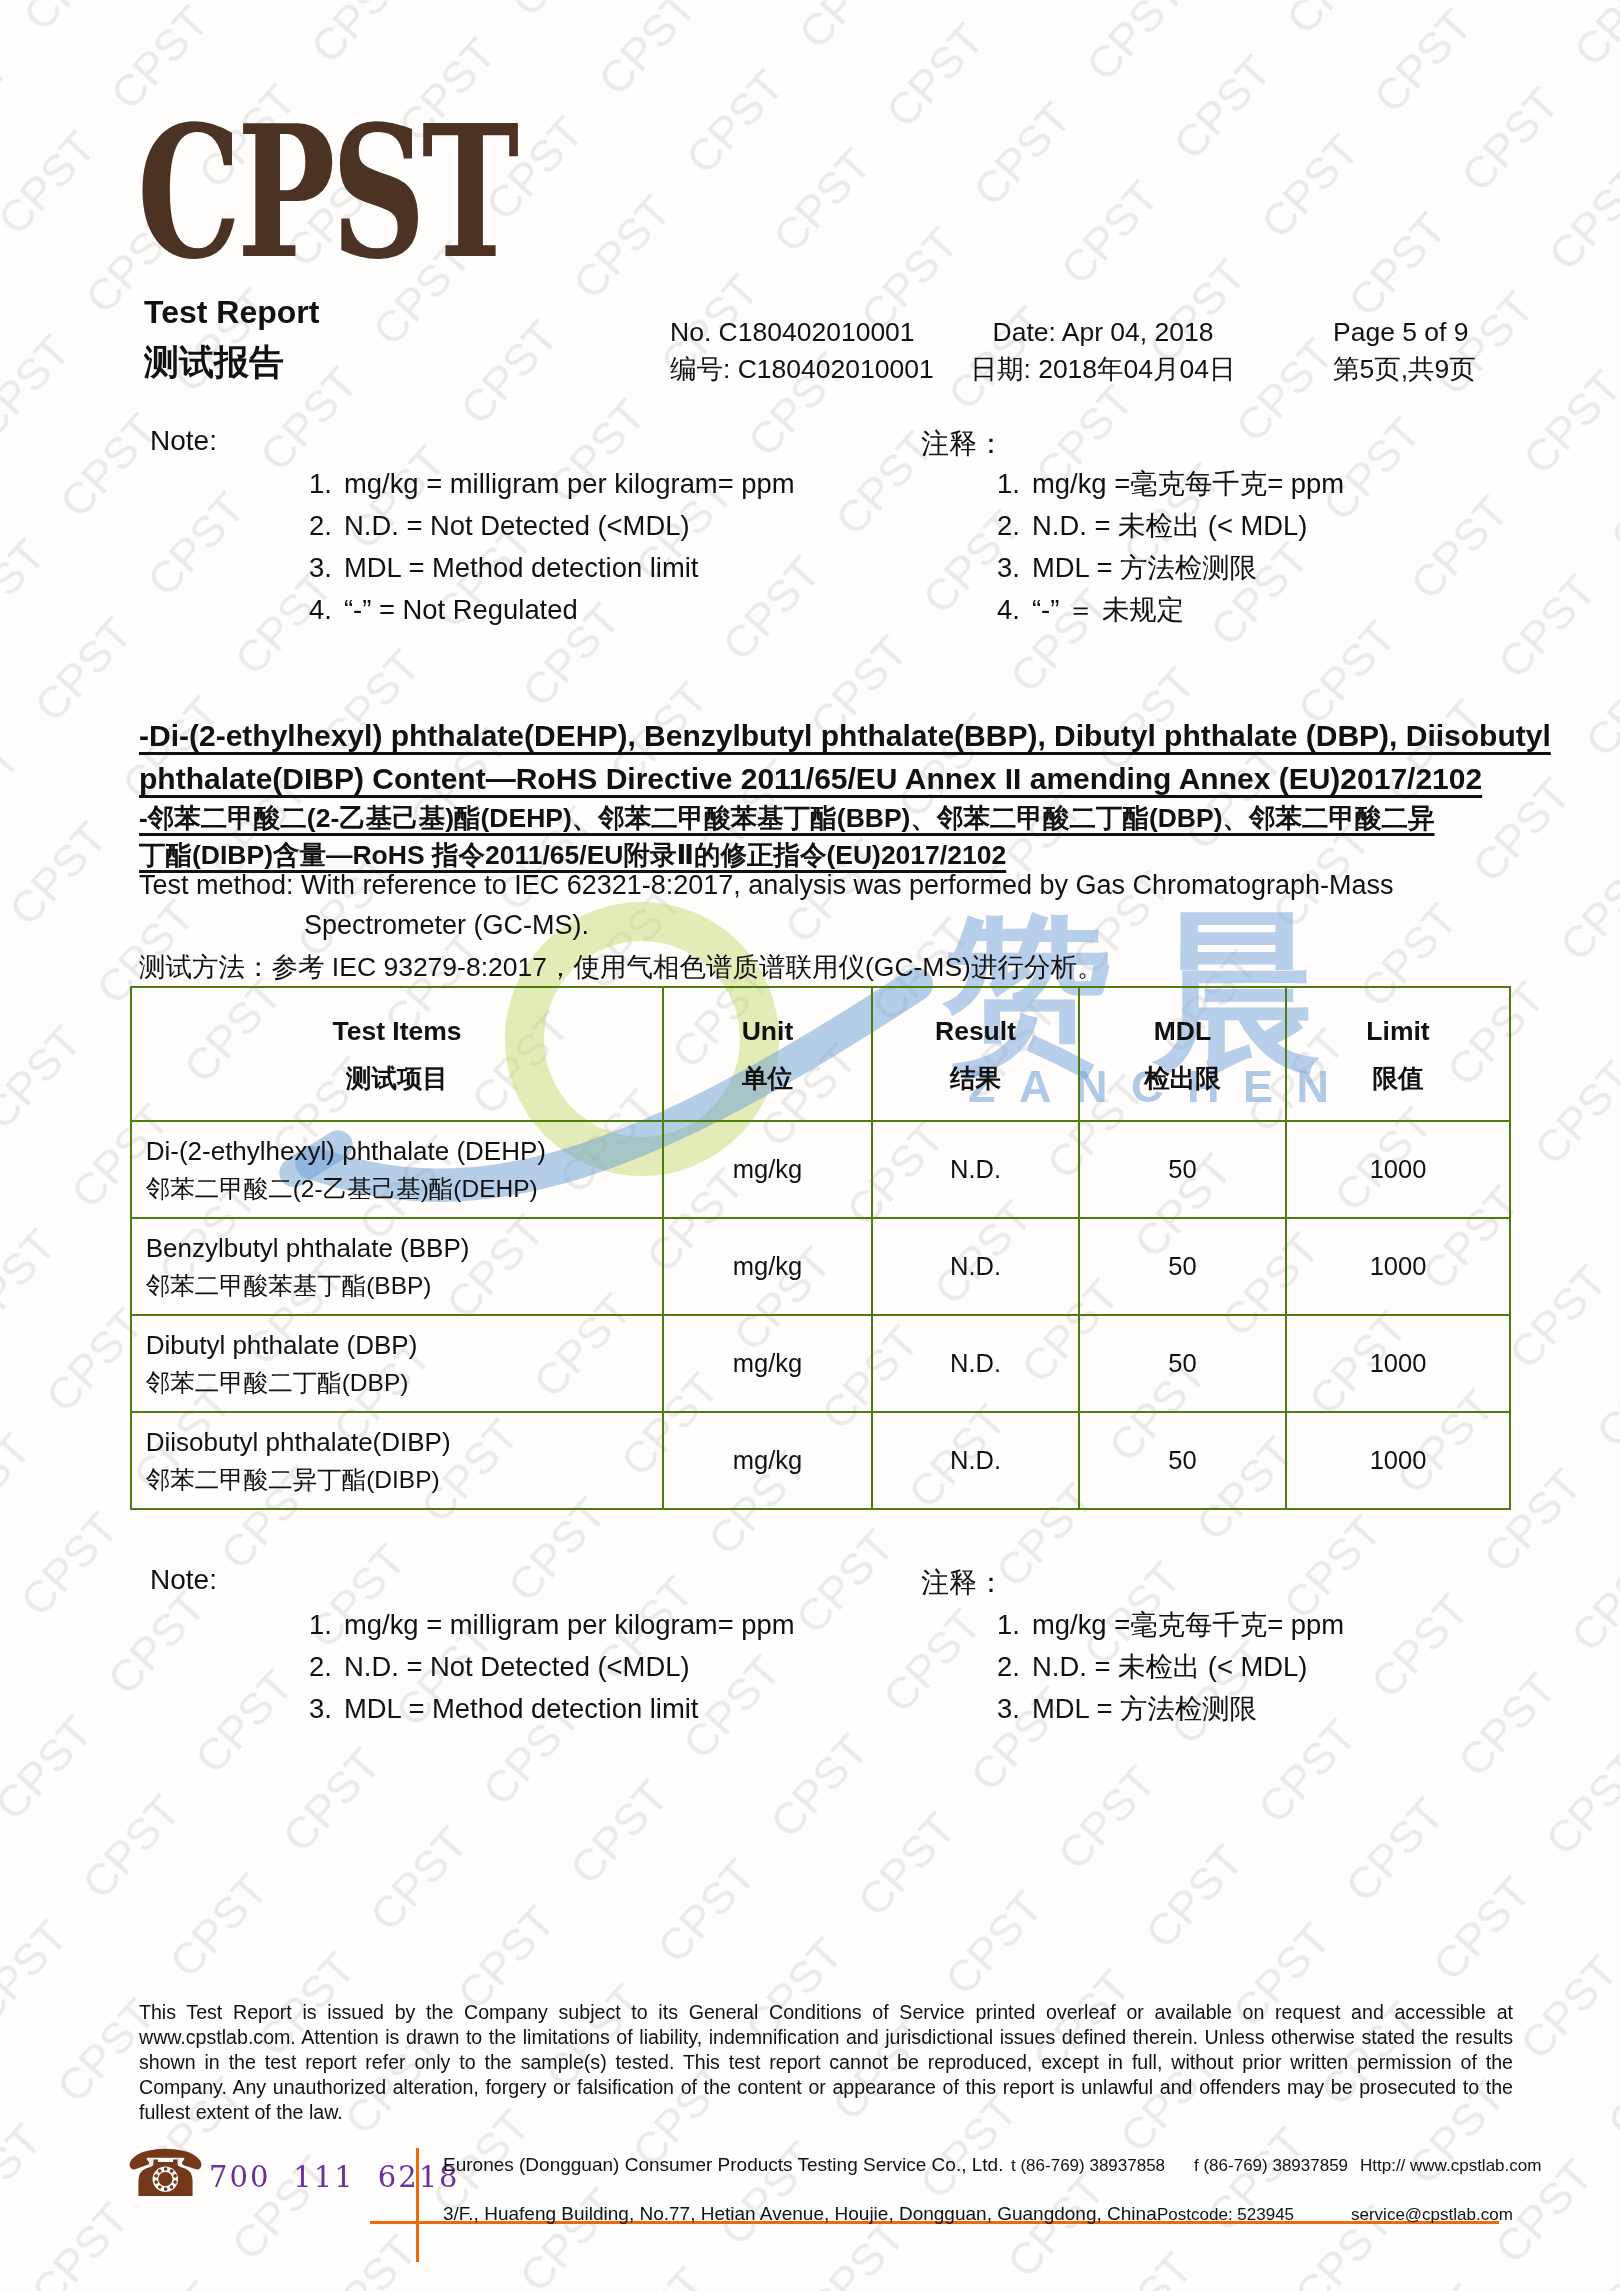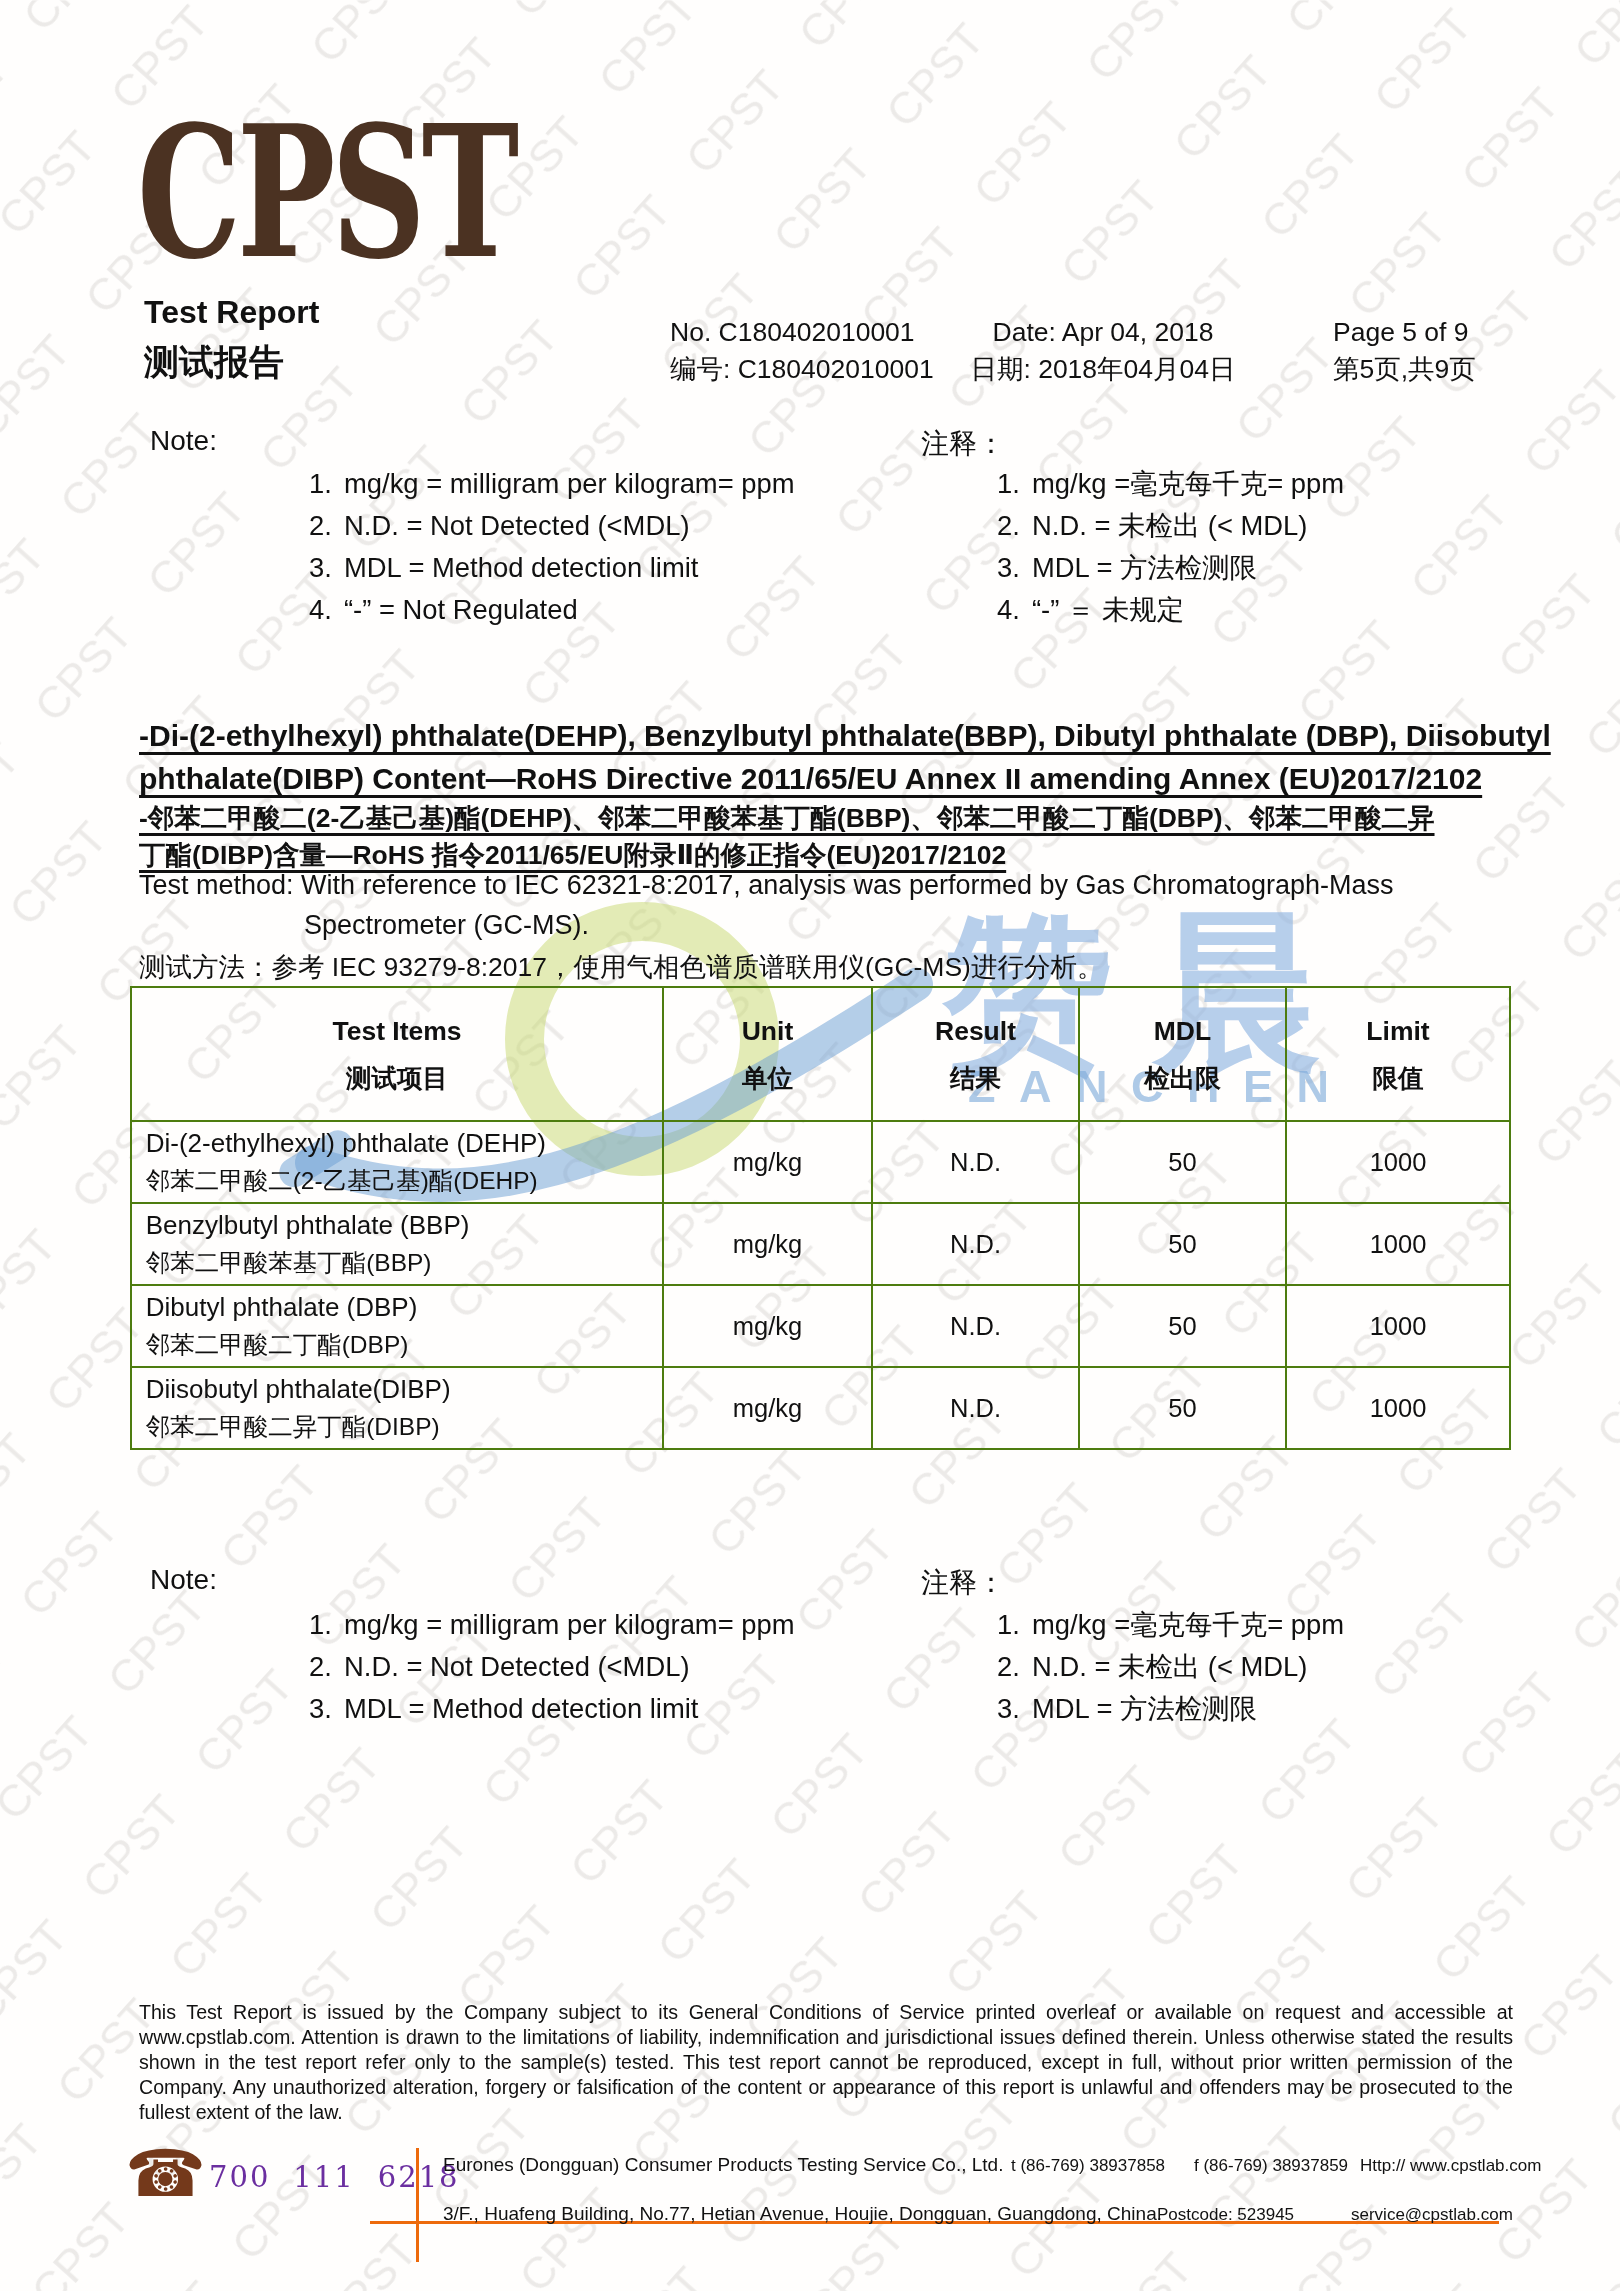--- a/index.html
+++ b/index.html
@@ -70,21 +70,21 @@
   #tm-2 { left:304px; top:910px; font-size:27px; }
   #tm-3 { left:139px; top:949px; font-size:26.5px; white-space:nowrap; }
 
   
   #results { left:130px; top:986px; width:1379px; border-collapse:collapse; table-layout:fixed; }
   #results th, #results td { border:2px solid #4d7c0f; vertical-align:middle; background:transparent; }
   #results { border:2.9px solid #1a1a1a; }
   #results thead th { height:134px; text-align:center; padding:3.9px 0; }
   .th-en { font-size:26.5px; font-weight:700; line-height:49px; }
   .th-zh { font-size:25.5px; font-weight:700; line-height:45px; }
-  #results tbody tr { height:82px; }
+  #results tbody tr { height:97px; }
   .item-cell { padding-left:13.7px; }
   .ti-en { font-size:26px; line-height:38px; }
   .ti-zh { font-size:24.5px;  line-height:38px; }
   .val-cell { text-align:center; font-size:25.5px; }
 
   
   #legal { left:139px; top:2000px; width:1374px; font-size:19.6px; line-height:25px; text-align:justify; }
   #phone-icon { left:125px; top:2141px; font-size:65px; line-height:1; color:#74391b; }
   #hotline { left:209px; top:2160px; font-size:29px; color:#6b2fa0; font-family:"DejaVu Serif","Liberation Serif",serif; letter-spacing:2px; word-spacing:11.8px; }
   #f-vline { left:416px; top:2148px; width:2.9px; height:114px; background:#ed6a0c; }

